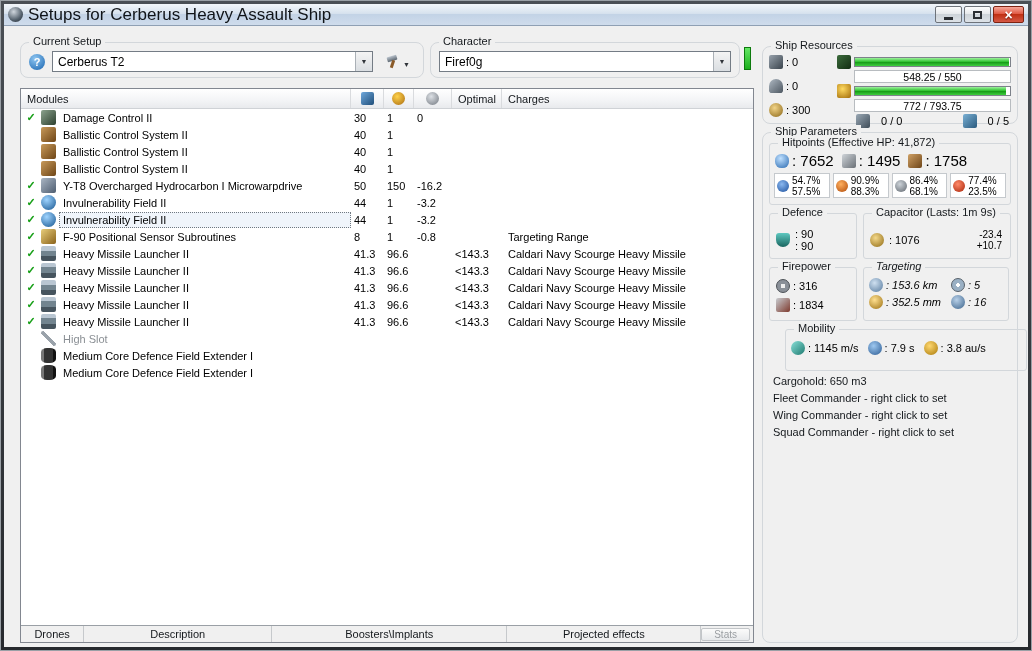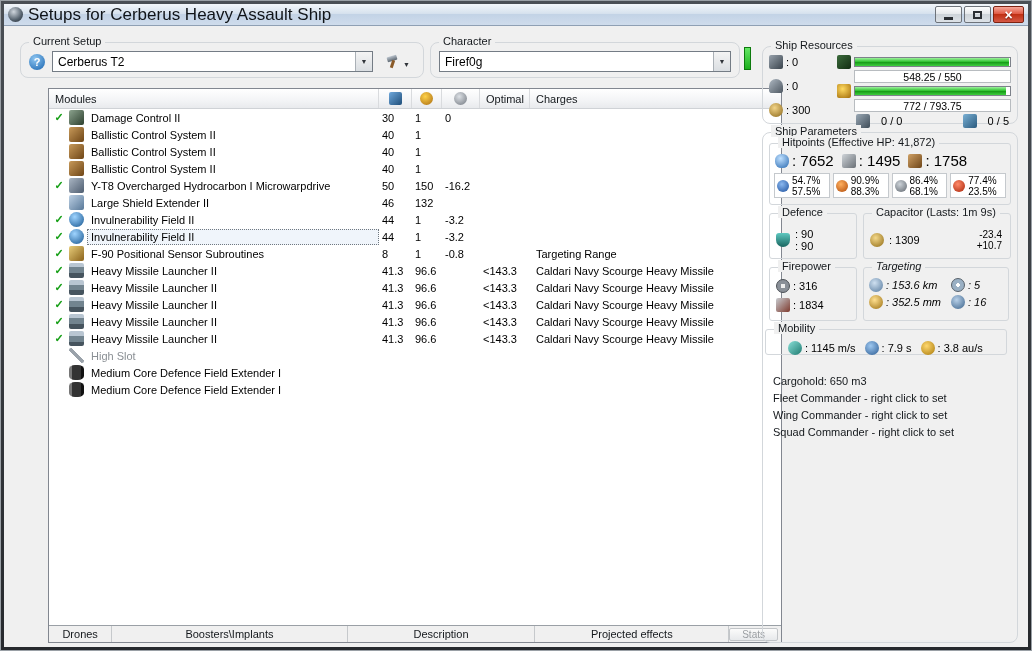--- a/index.html
+++ b/index.html
@@ -41,21 +41,21 @@
 
   .tools-button { display:flex; align-items:center; gap:3px; padding:2px 4px; cursor:pointer; border:1px solid transparent; border-radius:2px; }
   .hammer-icon { position:relative; width:15px; height:15px; }
   .hammer-icon::before { content:""; position:absolute; top:2px; left:2px; width:10px; height:5px; background:linear-gradient(#b9c2cc,#5c6670); border-radius:1px; transform:rotate(-18deg); }
   .hammer-icon::after { content:""; position:absolute; top:6px; left:6px; width:3px; height:8px; background:#8a5a28; transform:rotate(18deg); }
   .tools-caret::after { content:"▼"; font-size:7px; color:#30343a; }
 
   .skill-indicator { position:absolute; left:740px; top:21px; width:7px; height:23px; background:linear-gradient(#63e863,#1daf1d); border:1px solid #0d7a0d; }
 
   
-  .modules-panel { position:absolute; left:16px; top:62px; width:734px; height:555px; border:1px solid #828790; background:#fff; display:flex; flex-direction:column;margin-left:28px; }
+  .modules-panel { position:absolute; left:16px; top:62px; width:734px; height:555px; border:1px solid #828790; background:#fff; display:flex; flex-direction:column; }
   .table-header { display:grid; grid-template-columns:330px 33px 30px 38px 50px 1fr; height:20px; background:linear-gradient(#ffffff,#f3f4f6 60%,#e8eaed); border-bottom:1px solid #cfd2d6; font-size:11px; color:#14181c; flex:none; }
   .th { display:flex; align-items:center; padding:0 6px; border-right:1px solid #d9dbde; overflow:hidden; }
   .th:last-child { border-right:none; }
   .h-icon { width:13px; height:13px; margin:0 auto; border-radius:2px; }
   .h-cpu { background:linear-gradient(135deg,#6fa8dc,#1f4e79); }
   .h-pg  { background:radial-gradient(circle at 40% 35%,#ffd24a,#a86a10); border-radius:50%; }
   .h-cap { background:radial-gradient(circle at 40% 35%,#dde1e6,#70767e); border-radius:50%; }
 
   .table-rows { flex:1; overflow:hidden; background:#fff; }
   .mrow { display:grid; grid-template-columns:20px 18px 292px 33px 30px 38px 50px 1fr; height:17px; align-items:center; font-size:11px; color:#000; cursor:default; }
@@ -115,21 +115,21 @@
   .resist-row { display:flex; gap:3px; padding:2px 4px; }
   .resist-box { flex:1; background:#fff; border:1px solid #c5c9cd; display:flex; align-items:center; gap:3px; padding:1px 2px; height:25px; }
   .resist-vals { font-size:10px; line-height:11px; white-space:nowrap; }
   .pi { width:14px; height:14px; border-radius:2px; flex:none; }
   .pi.small { width:12px; height:12px; }
 
   .def-box { left:6px; top:80px; width:88px; height:46px; }
   .cap-box { left:100px; top:80px; width:148px; height:46px; }
   .fire-box { left:6px; top:134px; width:88px; height:54px; }
   .targ-box { left:100px; top:134px; width:146px; height:54px;font-style:italic; }
-  .mob-box { left:2px; top:196px; width:242px; height:26px;padding-left:17px; }
+  .mob-box { left:22px; top:196px; width:242px; height:42px; }
 
   .gbc { display:flex; align-items:center; gap:5px; padding:10px 6px 3px; font-size:11px; height:100%; }
   .stack { display:flex; flex-direction:column; justify-content:center; line-height:12px; }
   .col2 { display:grid; grid-template-columns:1fr 52px; row-gap:3px; padding:10px 5px 3px; font-size:11px; align-items:center; }
   .cell { display:flex; align-items:center; gap:3px; white-space:nowrap; }
   .cap-right { margin-left:auto; text-align:right; font-size:10px; line-height:11px; padding-right:2px; }
   .fire-col { display:flex; flex-direction:column; gap:5px; padding:11px 6px 3px; font-size:11px; }
   .mob-row { display:flex; align-items:center; gap:9px; padding:11px 5px 3px; font-size:11px; white-space:nowrap; }
 
   .i-shieldhp { background:radial-gradient(circle at 40% 32%,#bfe0ff,#2a6ab0); border-radius:45%; }
@@ -266,30 +266,20 @@
             <span class="mcheck">✓</span>
             <span class="mod-icon icon-mwd"></span>
             <span class="mname">Y-T8 Overcharged Hydrocarbon I Microwarpdrive</span>
             <span class="mnum">50</span>
             <span class="mnum">150</span>
             <span class="mnum">-16.2</span>
             <span class="mnum"></span>
             <span class="mcharge"></span>
           </div>
           <div class="mrow">
-            <span class="mcheck"></span>
-            <span class="mod-icon icon-lse"></span>
-            <span class="mname">Large Shield Extender II</span>
-            <span class="mnum">46</span>
-            <span class="mnum">132</span>
-            <span class="mnum"></span>
-            <span class="mnum"></span>
-            <span class="mcharge"></span>
-          </div>
-          <div class="mrow">
             <span class="mcheck">✓</span>
             <span class="mod-icon icon-invuln"></span>
             <span class="mname">Invulnerability Field II</span>
             <span class="mnum">44</span>
             <span class="mnum">1</span>
             <span class="mnum">-3.2</span>
             <span class="mnum"></span>
             <span class="mcharge"></span>
           </div>
           <div class="mrow selected">
@@ -389,22 +379,22 @@
             <span class="mnum"></span>
             <span class="mnum"></span>
             <span class="mnum"></span>
             <span class="mnum"></span>
             <span class="mcharge"></span>
           </div>
         </div>
 
         <div class="tabs-row">
           <span class="tab tab-drones">Drones</span>
+          <span class="tab tab-desc">Description</span>
           <span class="tab tab-boost">Boosters\Implants</span>
-          <span class="tab tab-desc">Description</span>
           <span class="tab tab-proj">Projected effects</span>
           <button class="stats-btn">Stats</button>
         </div>
       </div>
 
       <div class="groupbox resources-box">
         <span class="gb-label">Ship Resources</span>
         <div class="res-wrap">
           <div class="res-left">
             <span class="res-item">
@@ -496,21 +486,21 @@
               <span>: 90</span>
               <span>: 90</span>
             </span>
           </div>
         </div>
 
         <div class="pgb cap-box">
           <span class="gb-label">Capacitor (Lasts: 1m 9s)</span>
           <div class="gbc">
             <span class="pi i-capacitor"></span>
-            <span>: 1309</span>
+            <span>: 1076</span>
             <span class="cap-right stack">
               <span>-23.4</span>
               <span>+10.7</span>
             </span>
           </div>
         </div>
 
         <div class="pgb fire-box">
           <span class="gb-label">Firepower</span>
           <div class="fire-col">

